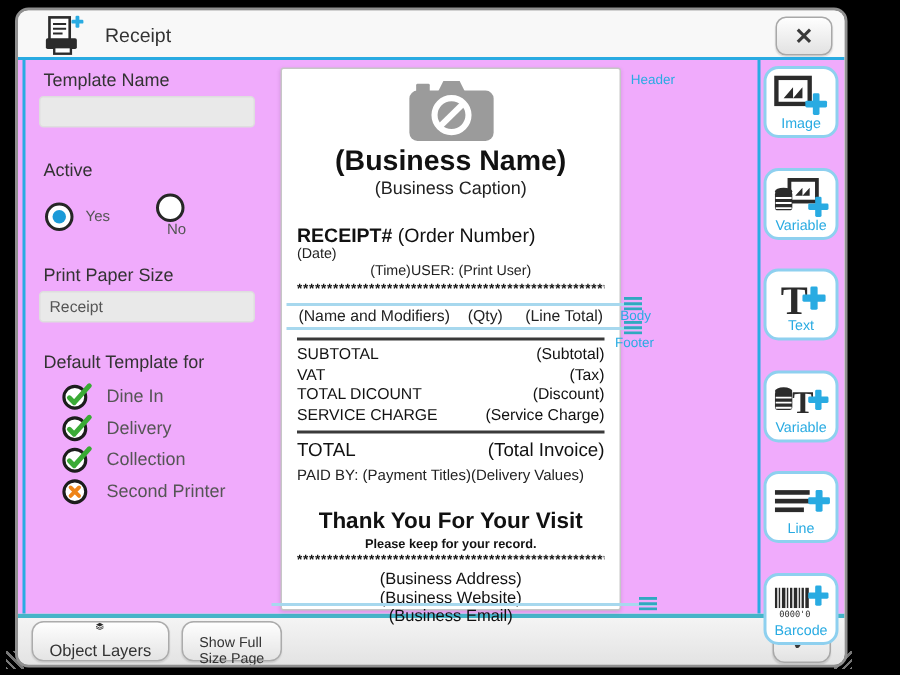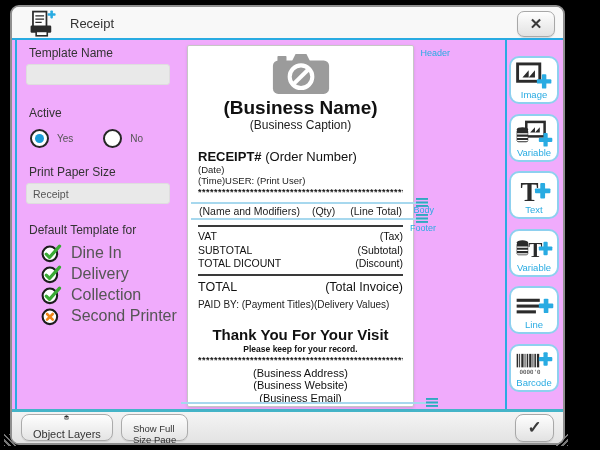--- a/index.html
+++ b/index.html
@@ -32,38 +32,38 @@
   .lpanel{position:absolute;left:14px;top:0;width:158px;}
   .lbl{font-size:12px;color:#333;margin:0 0 4px 3px;}
   .field{width:130px;height:19px;background:#e9e9e9;border:1px solid #dedede;border-radius:3px;
     font-size:10.5px;color:#555;padding:0 6px;font-family:inherit;outline:none;}
   .mt1{margin-top:6px}.mt2{margin-top:21px}.mt3{margin-top:17px}.mt4{margin-top:19px}
   .radio-row{display:flex;align-items:center;margin:9px 0 0 4px;}
   .radio{width:15px;height:15px;border:2.4px solid #262626;border-radius:50%;background:#fff;
     display:inline-flex;align-items:center;justify-content:center;flex:none;}
   .radio.sel::after{content:"";width:9px;height:9px;border-radius:50%;background:#1b9ad8;}
   .radio-lab{font-size:10px;color:#555;margin-left:8px;}
-  .radio-group2{margin-left:30px;display:flex;align-items:center;}
+  .radio-group2{margin-left:30px;display:flex;align-items:center;flex-direction:column;}
   .opt-row{display:flex;align-items:center;height:21px;margin-left:15px;}
-  .opt-lab{font-size:16px;color:#555;margin-left:9px;}
+  .opt-lab{font-size:12px;color:#555;margin-left:9px;}
   .opt-items{margin-top:5px;}
 
   
   .paper{position:absolute;left:175px;top:5px;width:227px;height:362px;background:#fff;
     border:1px solid #c6c6c6;border-radius:2px;box-shadow:0 1px 3px rgba(0,0,0,.12);
     padding:0 10px;box-sizing:border-box;color:#111;}
   .rlabel{position:absolute;font-size:9px;color:#29abe2;white-space:nowrap;}
   .hdr-label{top:2px;right:-37px;}
   .cam-wrap{text-align:center;margin-top:7px;height:44px;}
   .bname{text-align:center;font-size:19px;font-weight:bold;line-height:21px;}
   .bcap{text-align:center;font-size:12px;line-height:15px;color:#222;}
   .rline{margin-top:16px;font-size:13px;line-height:15px;}
   .rline b{font-weight:bold;}
   .small{font-size:9.5px;line-height:11px;color:#222;}
-  .trow2{display:flex;justify-content:flex-start;}
+  .trow2{display:flex;justify-content:center;}
   .sep{font-size:9px;font-weight:bold;line-height:9px;letter-spacing:.5px;white-space:nowrap;
     overflow:hidden;margin-top:2px;}
   
   .body-band{position:relative;margin-top:5px;padding:3px 1px;}
   .hline{position:absolute;left:-7px;right:-25px;height:1.6px;background:#a7d8ee;}
   .hline.top{top:0}.hline.bot{bottom:0}
   .grip{position:absolute;right:0;top:-4px;line-height:0;}
   .item-row{display:flex;align-items:center;font-size:10.5px;color:#222;}
   .item-name{flex:1;}
   .item-qty{margin-right:15px;}
@@ -75,21 +75,21 @@
   .totals{margin-top:3px;}
   .grand{display:flex;justify-content:space-between;font-size:12.5px;line-height:15px;margin-top:4px;}
   .paid{display:flex;justify-content:flex-start;font-size:10px;line-height:12px;margin-top:4px;color:#222;}
   .ty{margin-top:15px;text-align:center;font-size:15px;font-weight:600;line-height:18px;}
   .keep{text-align:center;font-size:8.5px;font-weight:bold;line-height:10px;}
   .addr{margin-top:3px;text-align:center;font-size:11px;line-height:11.5px;}
   .addr+.addr{margin-top:1px;}
   .end-line{position:absolute;left:-7px;right:-25px;bottom:2px;height:1.6px;background:#a7d8ee;}
 
   
-  .toolbox{position:absolute;top:16px;right:4px;width:50px;display:flex;flex-direction:column;}
+  .toolbox{position:absolute;top:4px;right:4px;width:50px;display:flex;flex-direction:column;gap:10px;}
   .tool{height:48px;margin-bottom:9.5px;border:2px solid #8ed0ef;border-radius:10px;background:#fff;
     display:flex;flex-direction:column;align-items:center;justify-content:space-between;
     padding:4px 0 2px;box-sizing:border-box;cursor:default;}
   .tool-lab{font-size:9.5px;color:#29abe2;line-height:11px;}
 
   
   .bottombar{height:31px;flex:none;display:flex;align-items:center;padding:0 9px;gap:8px;
     background:linear-gradient(#f4f4f4,#e3e3e3);}
   .bbtn{display:inline-flex;align-items:center;gap:8px;height:25px;padding:0 11px;
     border:1px solid #ababab;border-radius:8px;background:linear-gradient(#fefefe,#e4e4e4);
@@ -228,30 +228,34 @@
                 </svg>
             </span>
           </div>
           <span class="rlabel body-label">Body</span>
           <span class="rlabel footer-label">Footer</span>
         </div>
 
         <div class="rule"></div>
         <div class="totals">
           <div class="trow">
+              <span>SUBTOTAL</span>
+              <span>(Subtotal)</span>
+            </div>
+          <div class="trow">
               <span>VAT</span>
               <span>(Tax)</span>
             </div>
           <div class="trow">
-              <span>SUBTOTAL</span>
-              <span>(Subtotal)</span>
+              <span>TOTAL DICOUNT</span>
+              <span>(Discount)</span>
             </div>
           <div class="trow">
-              <span>TOTAL DICOUNT</span>
-              <span>(Discount)</span>
+              <span>SERVICE CHARGE</span>
+              <span>(Service Charge)</span>
             </div>
         </div>
         <div class="rule" style="margin-top:3px"></div>
         <div class="grand">
             <span>TOTAL</span>
             <span>(Total Invoice)</span>
           </div>
         <div class="paid">
             <span>PAID BY: (Payment Titles)</span>
             <span>(Delivery Values)</span>

